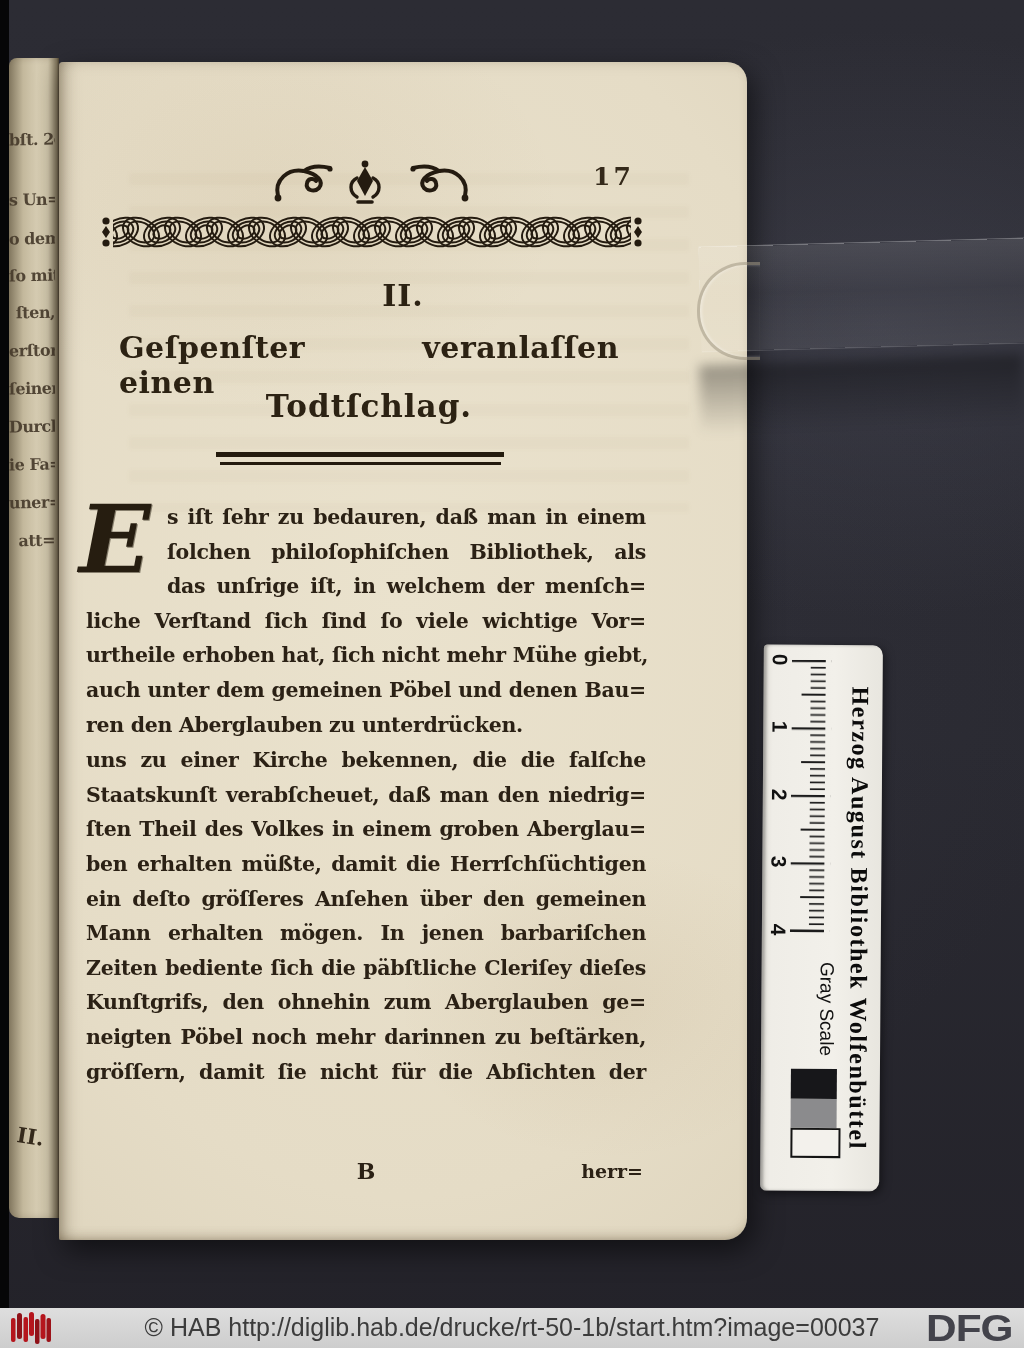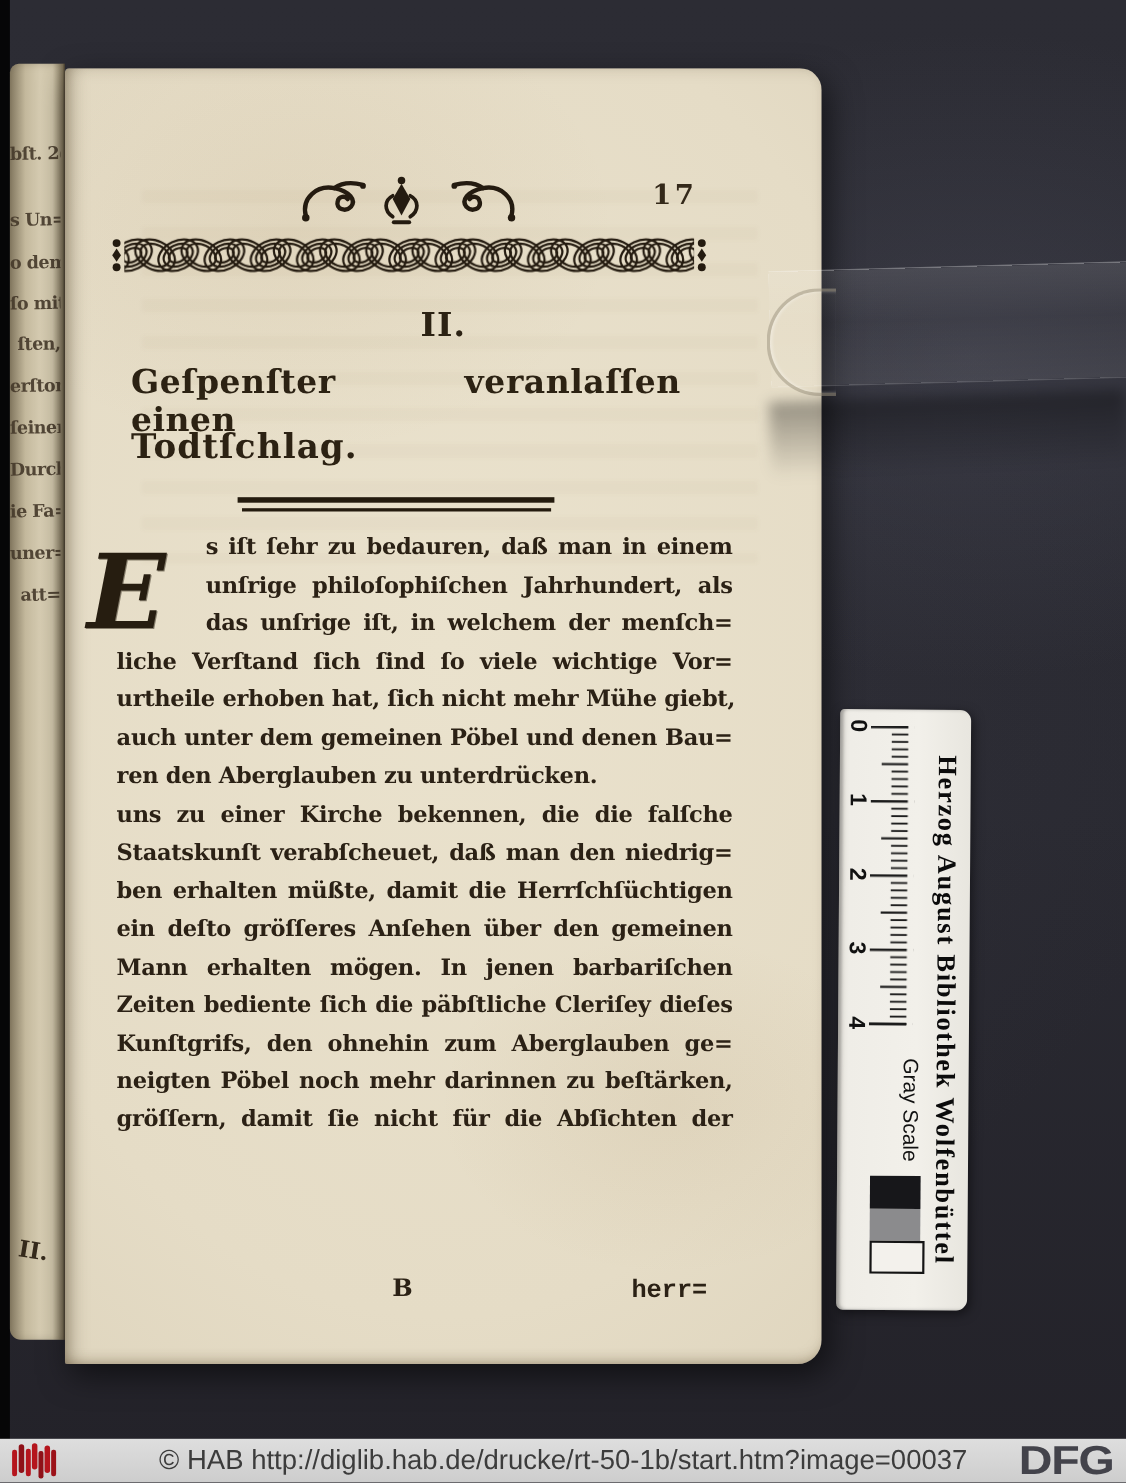--- a/index.html
+++ b/index.html
@@ -43,42 +43,42 @@
     position:absolute;left:70px;top:90px;width:560px;height:360px;
     background:repeating-linear-gradient(180deg, transparent 0 21px, rgba(125,100,62,.07) 21px 33px);
     filter:blur(2px);opacity:.55;pointer-events:none;
   }
   .pagenum{position:absolute;left:534px;top:100px;font:bold 25px "DejaVu Serif",serif;color:#34291a;letter-spacing:3px;}
   .orn{position:absolute;}
   .braid{position:absolute;left:40px;top:147px;width:546px;height:46px;}
   .chap{position:absolute;left:0;top:216px;width:100%;text-align:center;font:bold 30px "DejaVu Serif",serif;color:#2c2213;letter-spacing:1px;}
   .title1{position:absolute;left:60px;top:268px;width:500px;text-align:justify;text-align-last:justify;
           font:bold 30px "DejaVu Serif",serif;color:#2c2213;letter-spacing:.5px;}
-  .title2{position:absolute;left:60px;top:326px;width:500px;text-align:left;
+  .title2{position:absolute;left:60px;top:326px;width:500px;text-align:center;
           font:bold 31px "DejaVu Serif",serif;color:#2c2213;letter-spacing:1px;}
   .rule1{position:absolute;left:157px;top:390px;width:288px;height:5px;background:#241b0e;}
   .rule2{position:absolute;left:161px;top:400px;width:281px;height:3px;background:#241b0e;}
   .dropcap{
     position:absolute;left:20px;top:430px;
     font:bold italic 94px/94px "DejaVu Serif",serif;color:#261d10;
     text-shadow:1px 1px 0 rgba(38,29,16,.5);
   }
   .body{
-    position:absolute;left:27px;top:418px;width:560px;
-    font:bold 20.5px/34.6px "DejaVu Serif",serif;color:#2b2115;letter-spacing:-0.3px;margin-left:20px;
+    position:absolute;left:27px;top:438px;width:560px;
+    font:bold 20.5px/34.6px "DejaVu Serif",serif;color:#2b2115;letter-spacing:-0.3px;
   }
   .body .l{height:34.6px;text-align:justify;text-align-last:justify;overflow:visible;white-space:nowrap;}
   .body .ind{margin-left:81px;}
   .body .endline{text-align:left;text-align-last:left;}
   .body .p2first{padding-left:27px;}
   .body .gap{height:1px;}
   .sigrow{position:absolute;left:27px;top:1096px;width:560px;height:34px;
           font:bold 22px "DejaVu Serif",serif;color:#2b2115;}
   .sigrow .sig{position:absolute;left:0;width:100%;text-align:center;}
-  .sigrow .catch{position:absolute;right:3px;top:2px;font-size:23px;font-family:Liberation Mono, monospace;}
+  .sigrow .catch{position:absolute;right:3px;top:2px;font-size:19px;}
   
   .plastic-band{
     position:absolute;left:700px;top:243px;width:326px;height:104px;
     background:linear-gradient(180deg,rgba(255,255,255,.10),rgba(255,255,255,.03) 45%,rgba(255,255,255,.07));
     box-shadow:0 -1px 0 rgba(255,255,255,.30), 0 1px 0 rgba(255,255,255,.16);
     transform:rotate(-1.6deg);
   }
   .plastic-clamp{
     position:absolute;left:697px;top:262px;width:60px;height:92px;
     border:3px solid rgba(160,152,132,.55);border-right:none;border-radius:48px 0 0 48px;
@@ -207,29 +207,30 @@
     <div class="chap">II.</div>
     <div class="title1">Geſpenſter veranlaſſen einen</div>
     <div class="title2">Todtſchlag.</div>
     <div class="rule1"></div>
     <div class="rule2"></div>
 
     <div class="dropcap">E</div>
 
     <div class="body">
       <div class="l ind">s iſt ſehr zu bedauren, daß man in einem</div>
-      <div class="l ind">unſrige philoſophiſchen Jahrhundert, als</div>
+      <div class="l ind">ſolchen philoſophiſchen Bibliothek, als</div>
       <div class="l ind">das unſrige iſt, in welchem der menſch=</div>
       <div class="l">liche Verſtand ſich ſind ſo viele wichtige Vor=</div>
       <div class="l">urtheile erhoben hat, ſich nicht mehr Mühe giebt,</div>
       <div class="l">auch unter dem gemeinen Pöbel und denen Bau=</div>
       <div class="l endline">ren den Aberglauben zu unterdrücken.</div>
       <div class="gap"></div>
       <div class="l">uns zu einer Kirche bekennen, die die falſche</div>
       <div class="l">Staatskunſt verabſcheuet, daß man den niedrig=</div>
+      <div class="l">ſten Theil des Volkes in einem groben Aberglau=</div>
       <div class="l">ben erhalten müßte, damit die Herrſchſüchtigen</div>
       <div class="l">ein deſto gröſſeres Anſehen über den gemeinen</div>
       <div class="l">Mann erhalten mögen.  In jenen barbariſchen</div>
       <div class="l">Zeiten bediente ſich die päbſtliche Cleriſey dieſes</div>
       <div class="l">Kunſtgrifs, den ohnehin zum Aberglauben ge=</div>
       <div class="l">neigten Pöbel noch mehr darinnen zu beſtärken,</div>
       <div class="l">gröſſern, damit ſie nicht für die Abſichten der</div>
     </div>
 
     <div class="sigrow">

